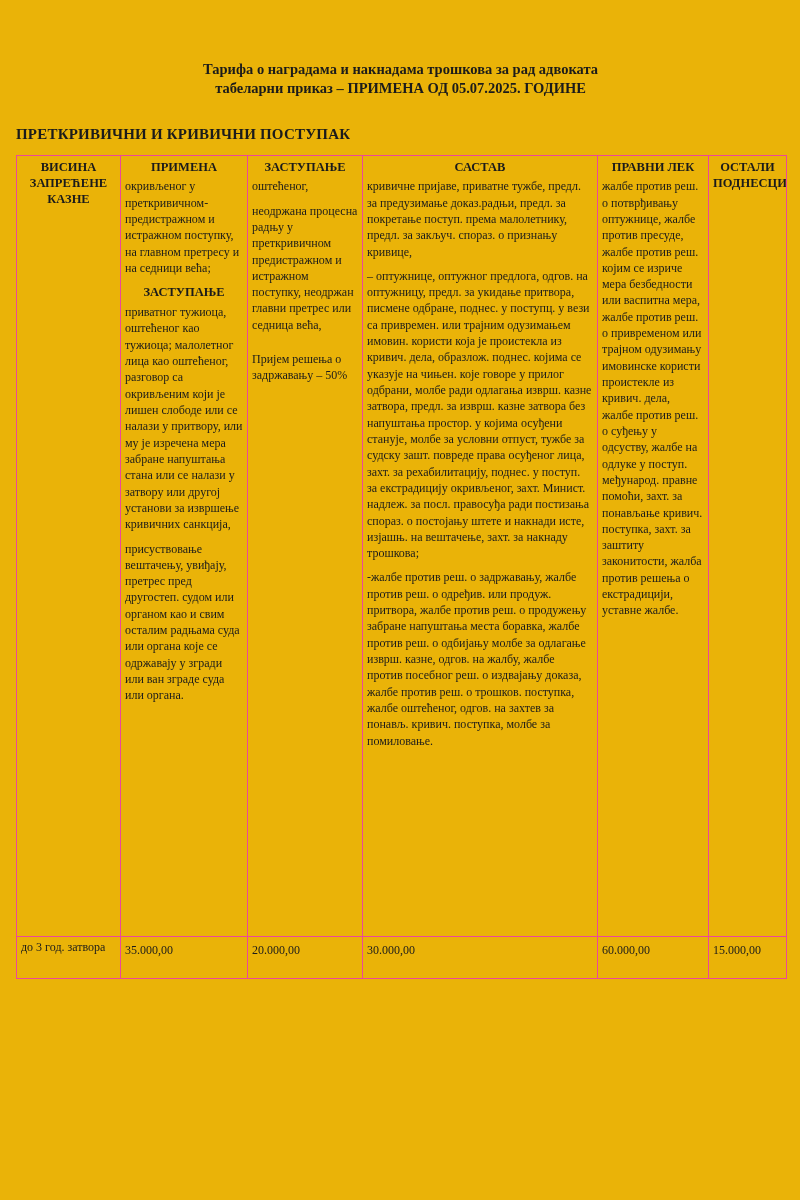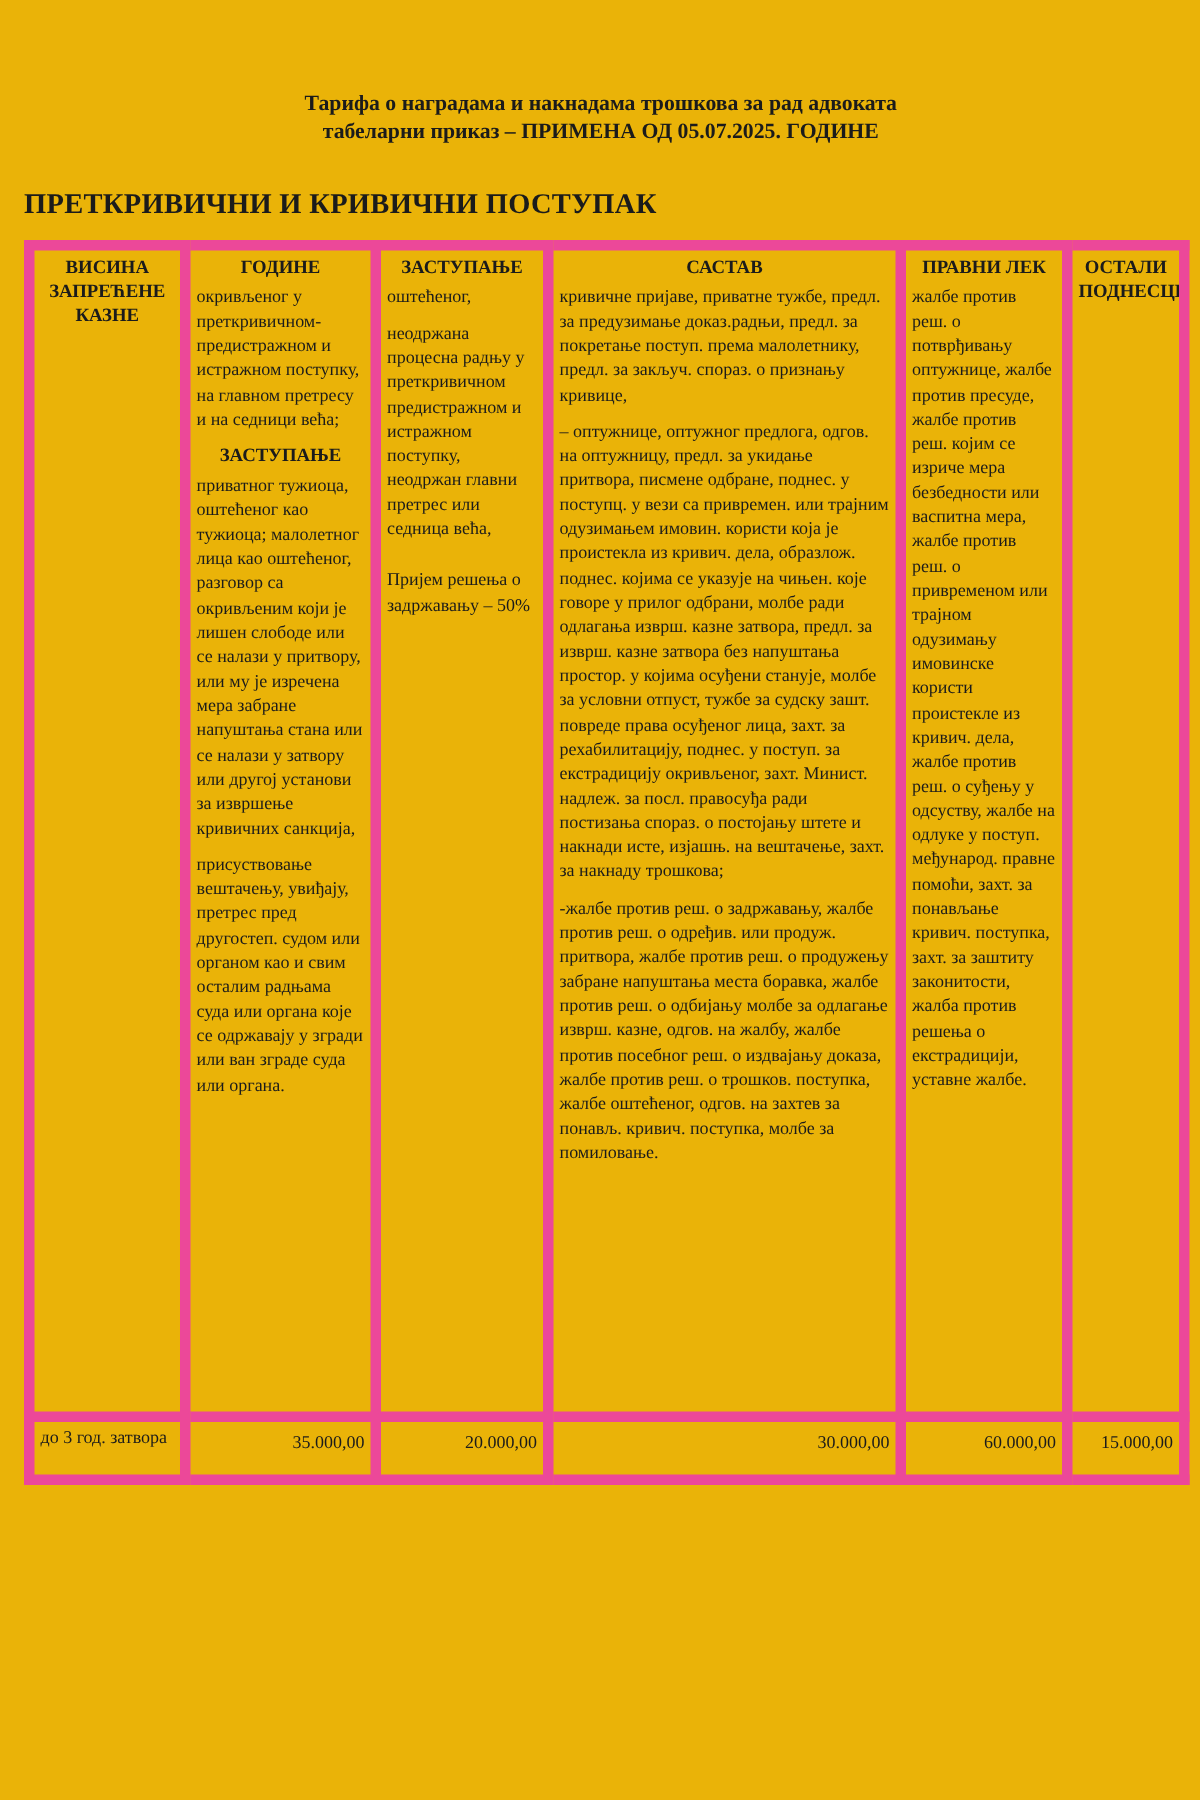--- a/index.html
+++ b/index.html
@@ -19,31 +19,31 @@
   }
   .doc-title {
     text-align: center;
     font-weight: bold;
     font-size: 14.5px;
     line-height: 1.32;
     margin: 0 40px;
   }
   .section-heading {
     font-weight: bold;
-    font-size: 19px;
+    font-size: 15px;
     margin: 28px 0 12px 0;
     letter-spacing: 0.2px;
   }
   table.fees {
     border-collapse: collapse;
     table-layout: fixed;
     width: 770px;
   }
   table.fees td {
-    border: 7px solid #ec4899;
+    border: 1px solid #ec4899;
     vertical-align: top;
     padding: 2px 4px 2px 4px;
     font-size: 12px;
     line-height: 1.36;
     box-sizing: border-box;
     overflow: hidden;
   }
   .col-head {
     font-weight: bold;
     text-align: center;
@@ -56,21 +56,21 @@
   .sub-head {
     font-weight: bold;
     text-align: center;
     margin: 2px 0 3px 0;
     font-size: 12.5px;
   }
   .gap-lg { margin-top: 18px !important; }
   tr.tall-row td { height: 781px; }
   tr.money-row td { height: 42px; }
   td.num {
-    text-align: right;
+    text-align: left;
     vertical-align: middle;
     font-size: 12.5px;
   }
   tr.money-row.first td.num { vertical-align: top; padding-top: 5px; }
   td.row-label { font-size: 12.5px; padding: 3px 4px; margin-left: 40px; }
 </style>
 </head>
 <body>
 
 <div class="page">
@@ -92,21 +92,21 @@
       <col style="width:78px">
     </colgroup>
 
     <tbody>
         <tr class="tall-row">
       <td>
         <div class="col-head">ВИСИНА ЗАПРЕЋЕНЕ КАЗНЕ</div>
       </td>
 
       <td>
-        <div class="col-head">ГОДИНЕ</div>
+        <div class="col-head">ПРИМЕНА</div>
         <div class="cell-body">
           <p>окривљеног у преткривичном-предистражном и истражном поступку, на главном претресу и на седници већа;</p>
           <div class="sub-head">ЗАСТУПАЊЕ</div>
           <p>приватног тужиоца, оштећеног као тужиоца; малолетног лица као оштећеног, разговор са окривљеним који је лишен слободе или се налази у притвору, или му је изречена мера забране напуштања стана или се налази у затвору или другој установи за извршење кривичних санкција,</p>
           <p>присуствовање вештачењу, увиђају, претрес пред другостеп. судом или органом као и свим осталим радњама суда или органа које се одржавају у згради или ван зграде суда или органа.</p>
         </div>
       </td>
 
       <td>
         <div class="col-head">ЗАСТУПАЊЕ</div>

